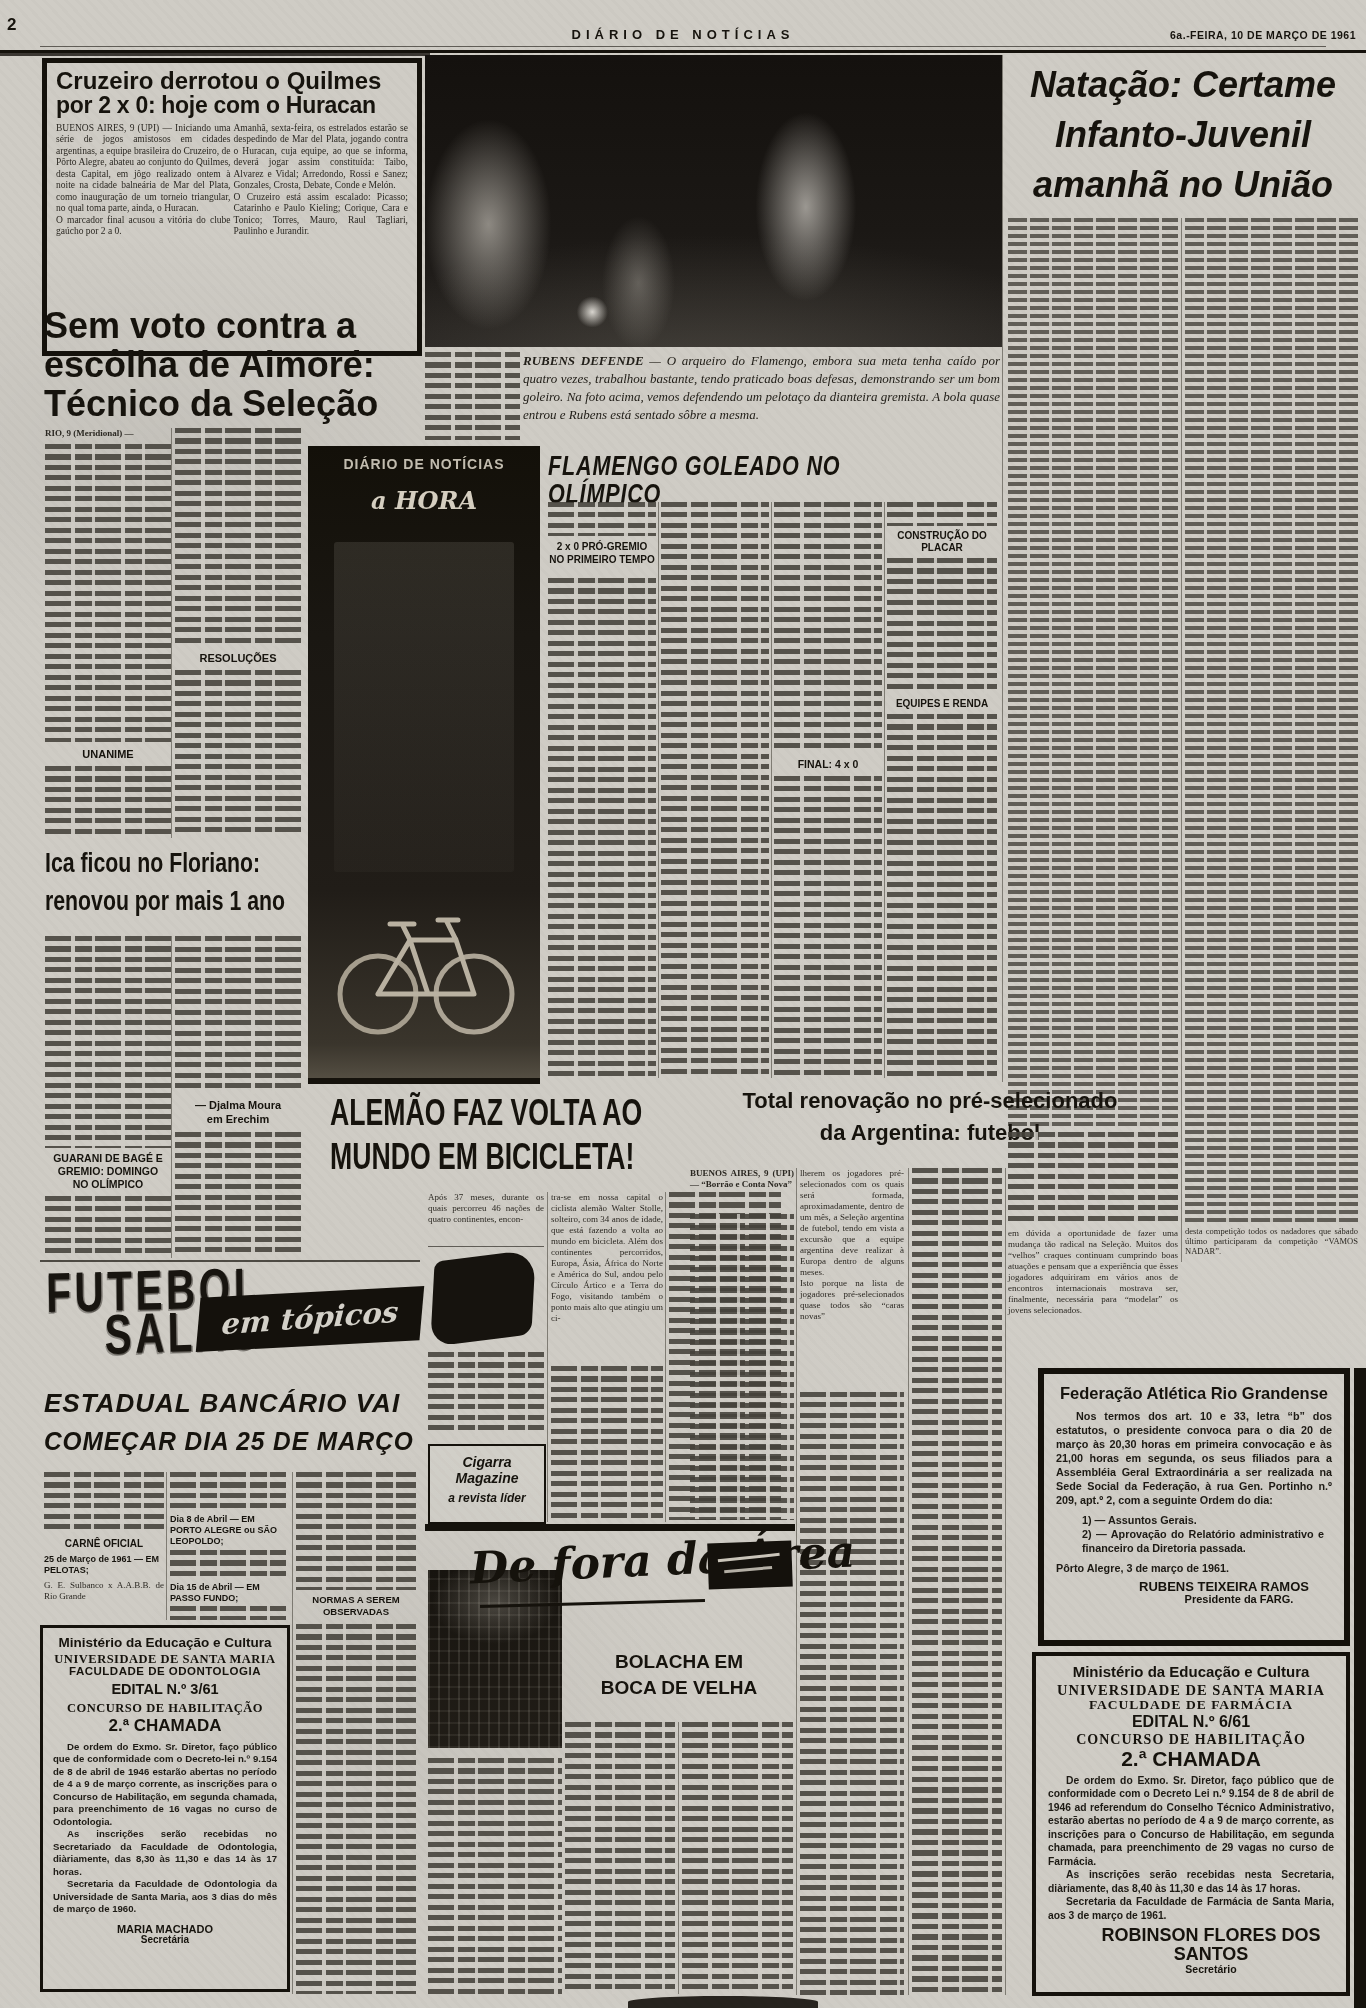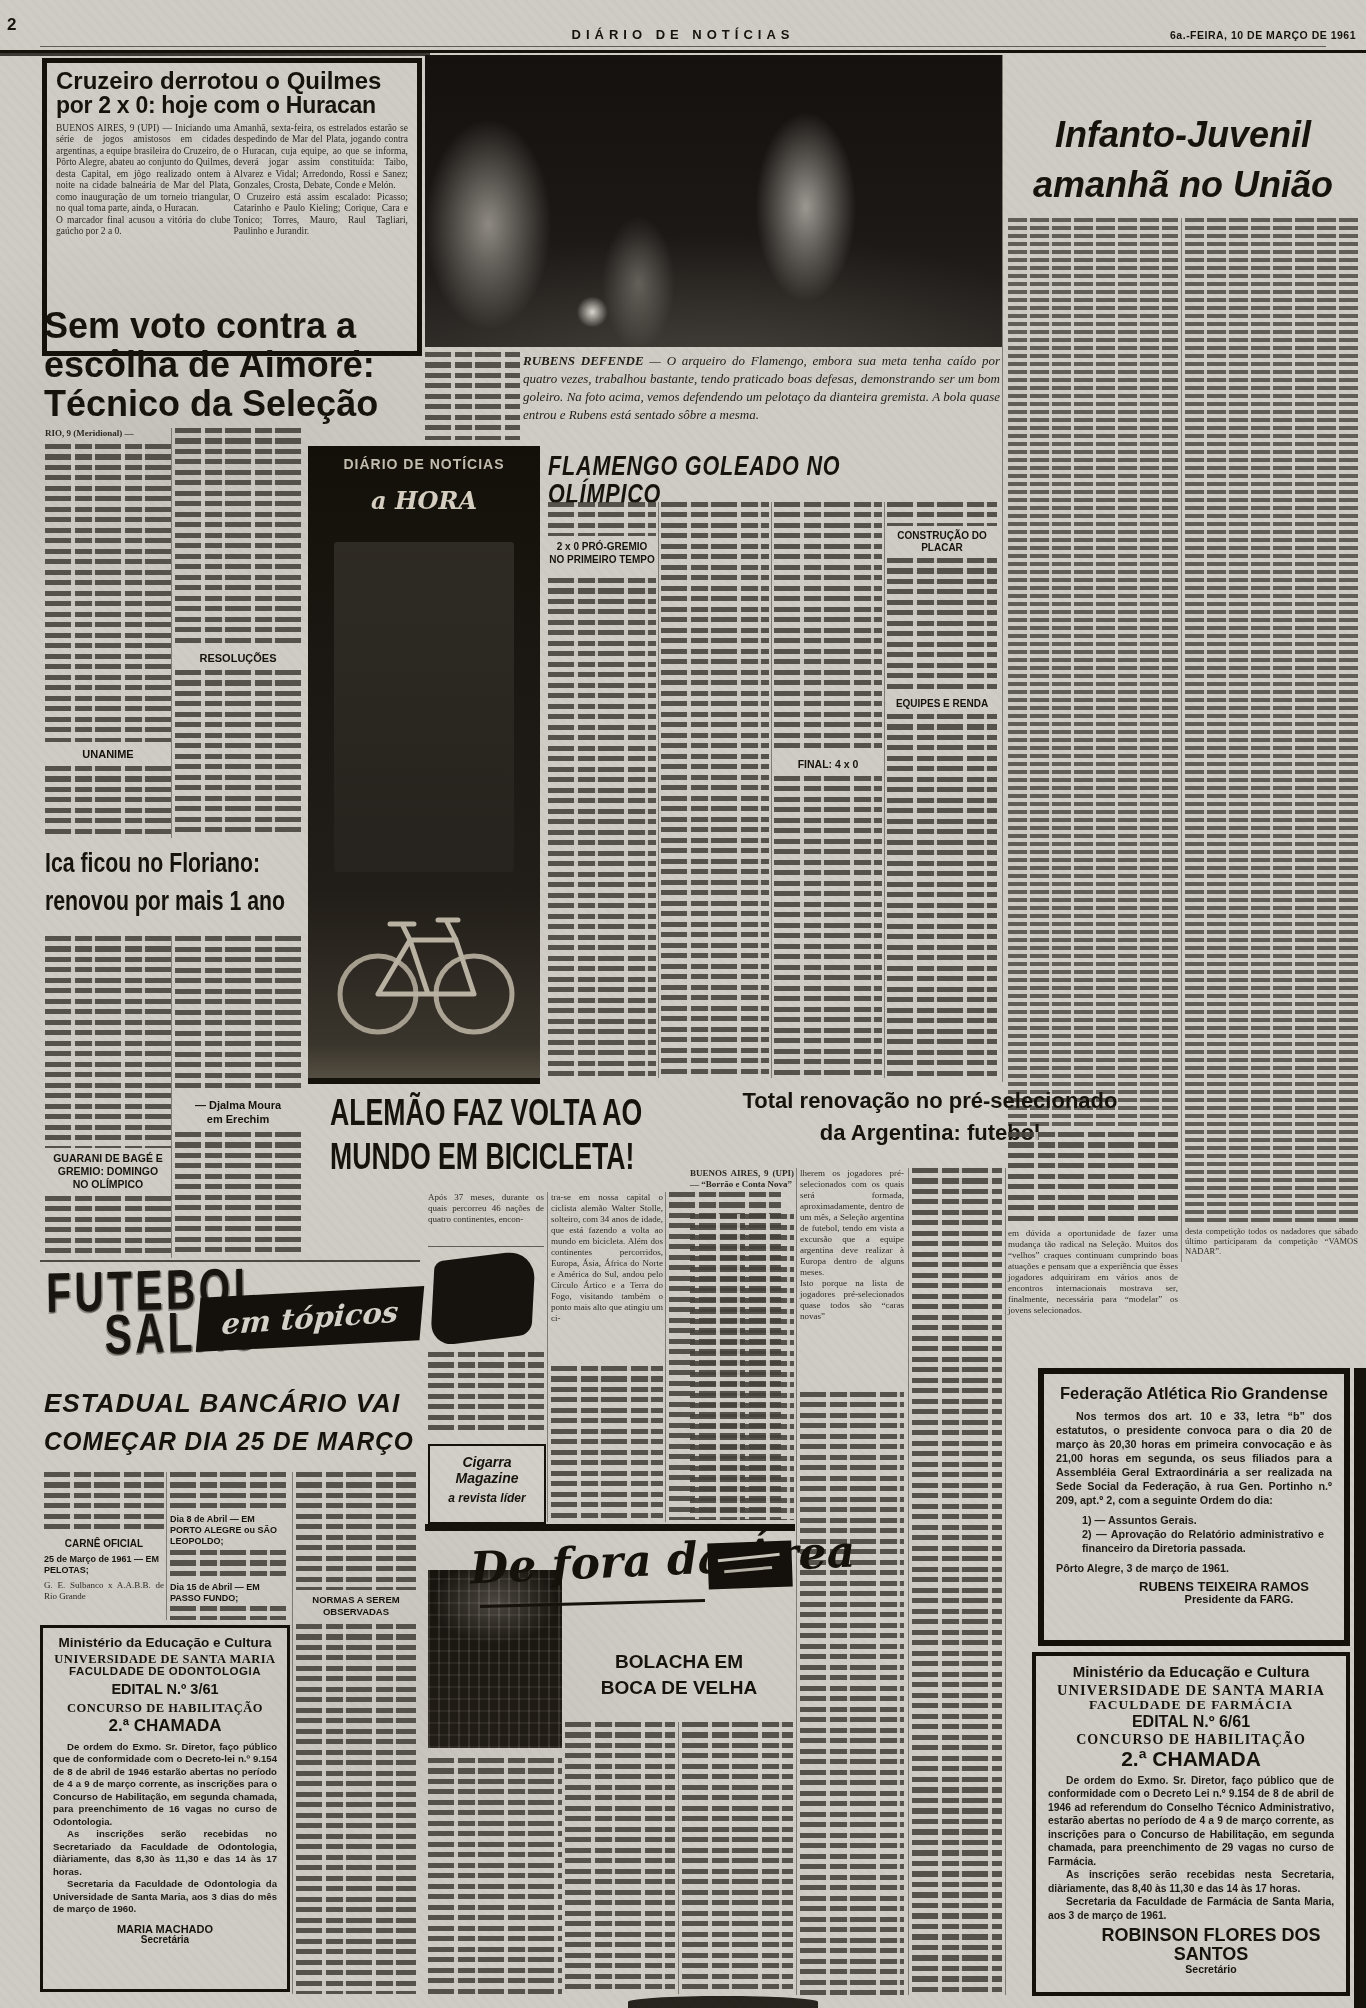--- a/index.html
+++ b/index.html
@@ -107,20 +107,21 @@
     <div class="abs" style="left:26px;top:96px;width:180px;height:330px;background:linear-gradient(180deg,rgba(216,210,197,.12),rgba(216,210,197,.03));border-radius:3px"></div>
     <svg class="abs" style="left:20px;top:430px" width="192" height="170" viewBox="0 0 192 170">
       <circle cx="50" cy="118" r="38" fill="none" stroke="#a59d8d" stroke-width="5"></circle>
       <circle cx="146" cy="118" r="38" fill="none" stroke="#aca495" stroke-width="5"></circle>
       <path d="M50 118 L82 64 L128 64 L146 118 M82 64 L100 118 L50 118 M100 118 L146 118 M128 64 L118 44 M110 44 L130 44 M82 64 L74 48 M62 48 L86 48" fill="none" stroke="#b9b1a1" stroke-width="5" stroke-linecap="round"></path>
     </svg>
   </div>
   <div class="hrule" style="left:308px;top:1078px;width:232px;height:6px"></div>
 
   <div class="vr" style="left:1002px;top:55px;height:1027px"></div>
+  <div class="abs hl ital ctr" style="left:1006px;top:60px;width:354px;font-size:36px;line-height:50px">Natação: Certame</div>
   <div class="abs hl ital ctr" style="left:1006px;top:110px;width:354px;font-size:36px;line-height:50px">Infanto-Juvenil</div>
   <div class="abs hl ital ctr" style="left:1006px;top:160px;width:354px;font-size:36px;line-height:50px">amanhã no União</div>
   <div class="ga" style="left:1008px;top:218px;width:170px;height:909px"></div>
   <div class="vr" style="left:1181px;top:218px;height:1044px"></div>
   <div class="ga" style="left:1185px;top:218px;width:173px;height:1004px"></div>
   <div class="abs serif news85" style="left:1185px;top:1226px;width:173px">desta competição todos os nadadores que sábado último participaram da competição “VAMOS NADAR”.</div>
 
   <div class="abs hl sx" style="left:45px;top:848px;width:340px;font-size:28px;transform:scaleX(.76)">Ica ficou no Floriano:</div>
   <div class="abs hl sx" style="left:45px;top:886px;width:340px;font-size:28px;transform:scaleX(.76)">renovou por mais 1 ano</div>
   <div class="g" style="left:45px;top:936px;width:126px;height:212px"></div>

